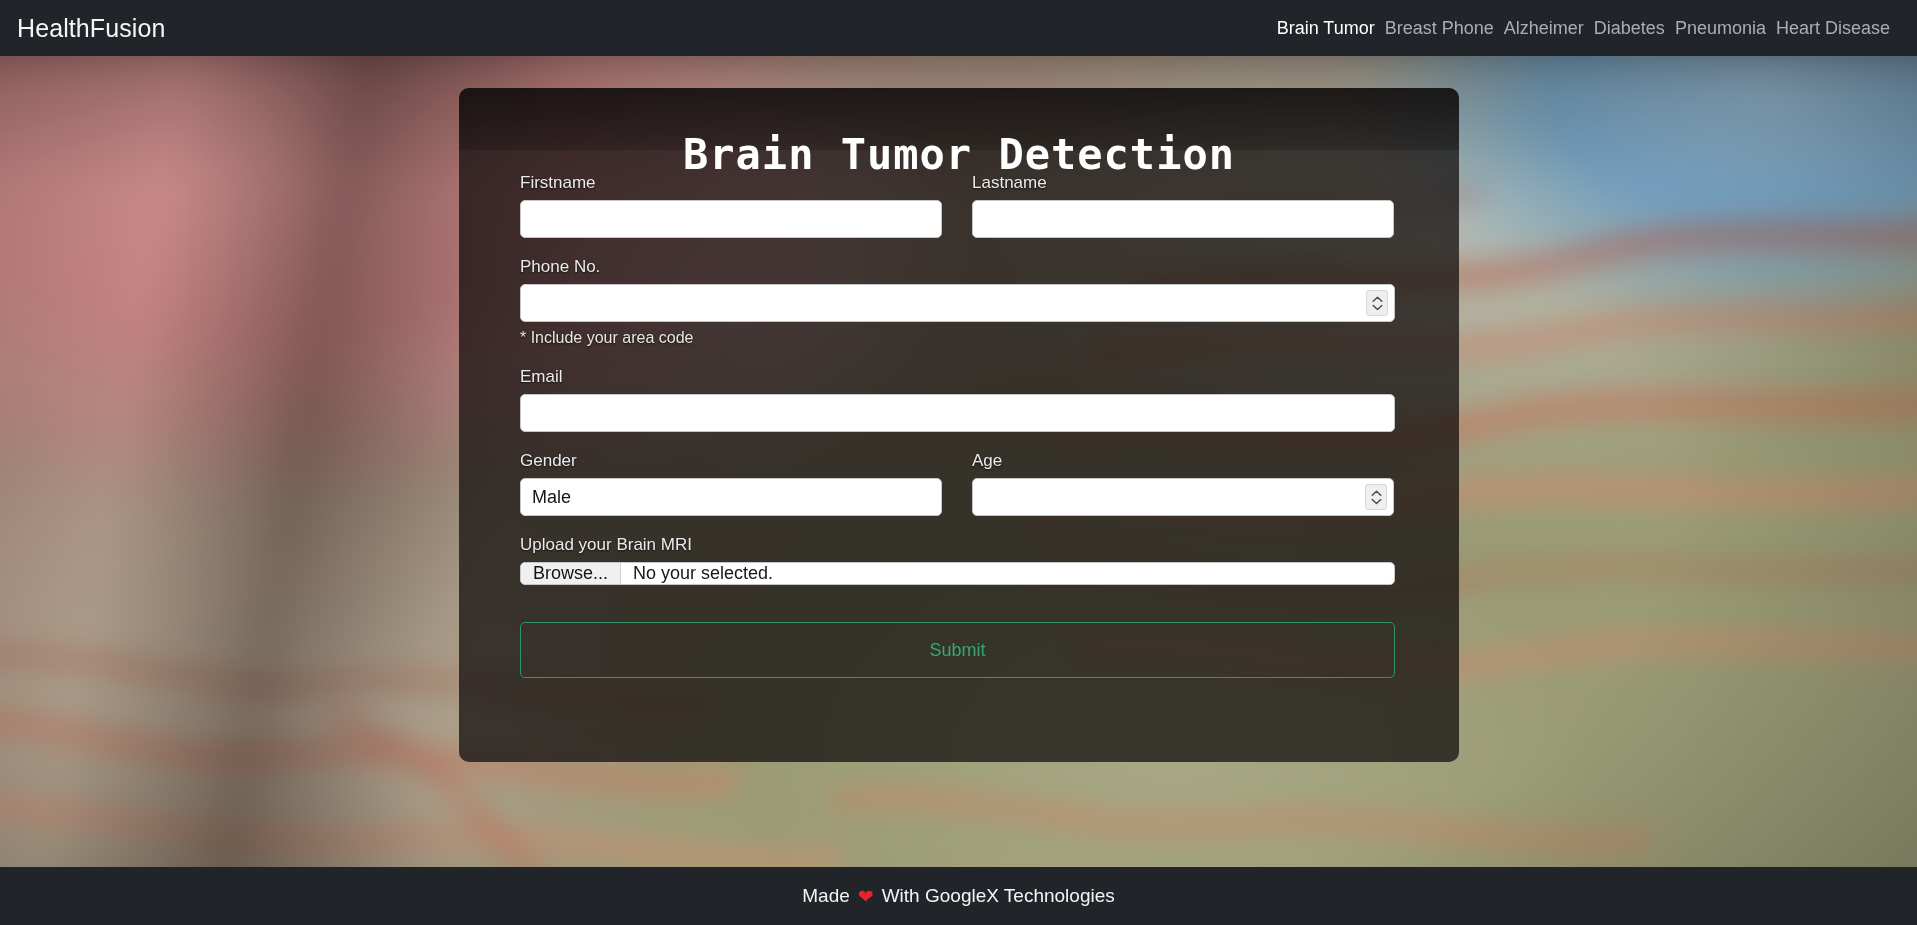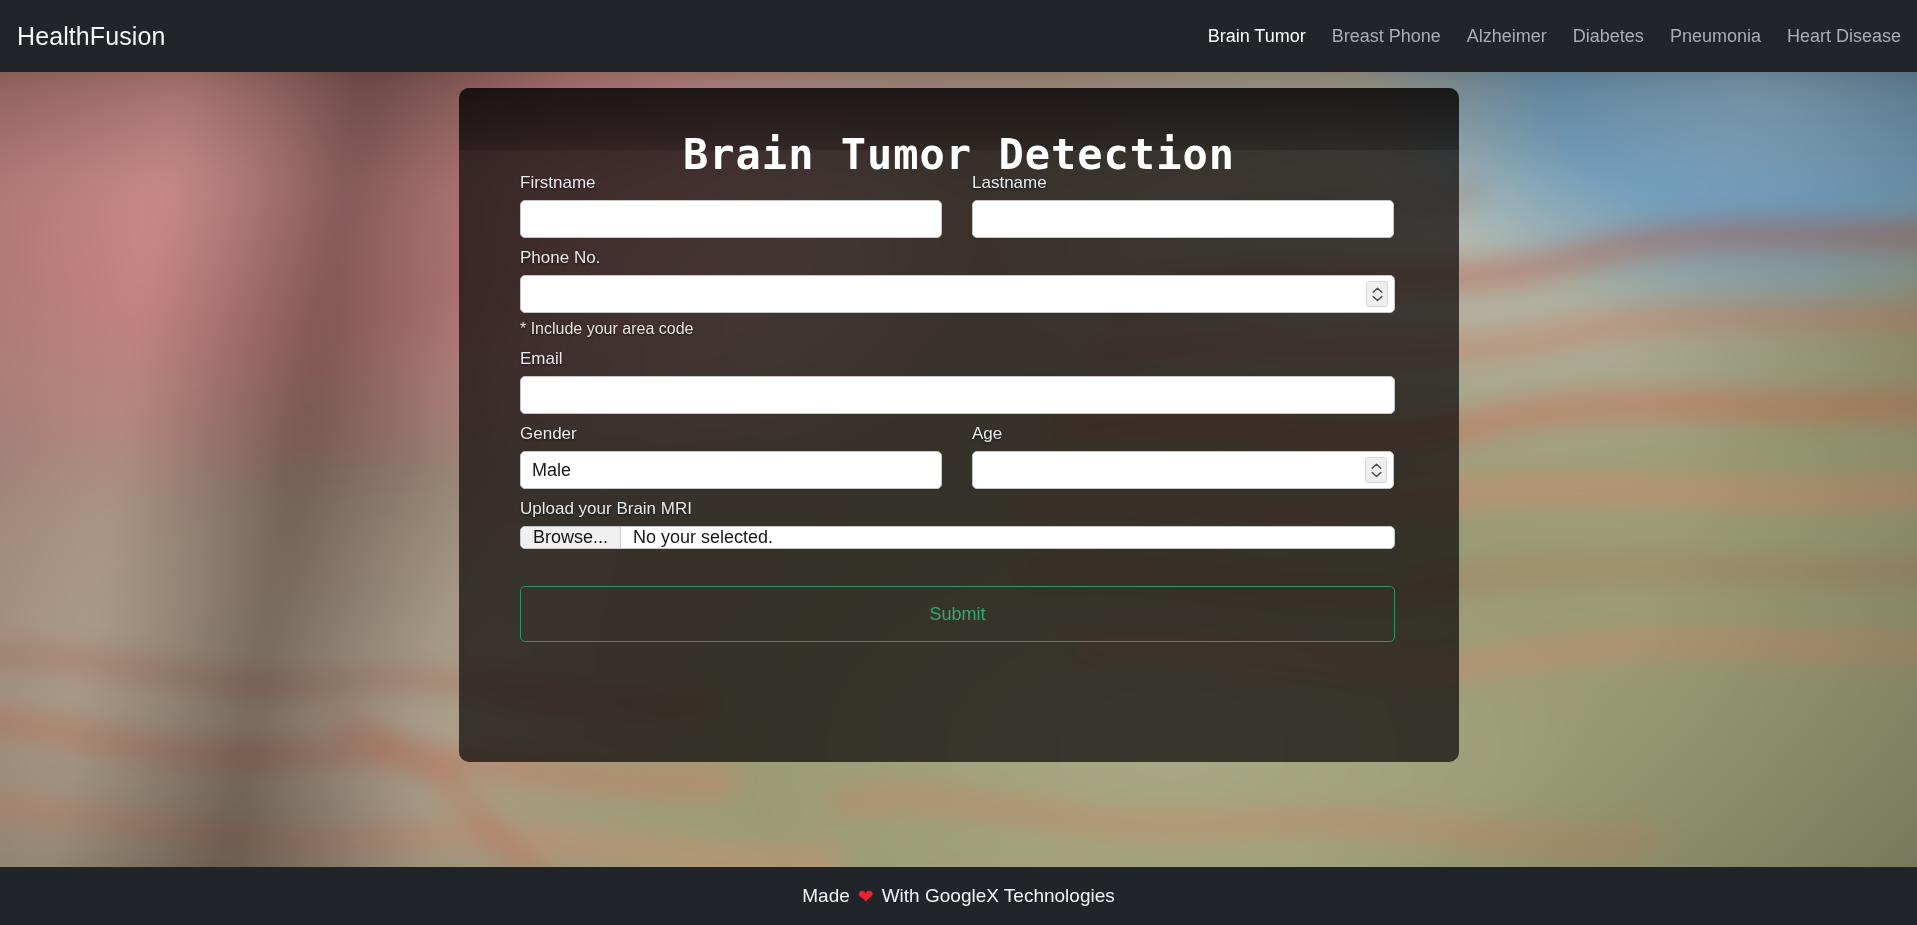--- a/index.html
+++ b/index.html
@@ -53,37 +53,37 @@
       linear-gradient(100deg, rgba(40,25,24,0.0) 0%, rgba(40,25,24,0.0) 13%, rgba(30,18,17,0.45) 21%, rgba(30,18,17,0.10) 30%, rgba(0,0,0,0) 42%);
   }
 
   
   .bg-vessels { opacity: .92; }
   .bg-vessels svg { width: 100%; height: 100%; display: block; }
 
   
   #navbar {
     position: absolute; left: 0; top: 0;
-    width: 1917px; height: 72px;
+    width: 1917px; height: 56px;
     background: #21252a;
     display: flex; align-items: center;
     z-index: 30;
   }
   #brand {
     color: #f3f5f7;
     font-size: 25px;
     letter-spacing: .1px;
     margin-left: 17px;
     white-space: nowrap;
   }
   #navlinks {
     margin-left: auto;
-    margin-right: 16px;
+    margin-right: 27px;
     display: flex; align-items: center;
-    gap: 26px;
+    gap: 10px;
   }
   .navlink {
     color: #a9aeb3;
     font-size: 18px;
     white-space: nowrap;
     text-decoration: none;
     cursor: pointer;
   }
   .navlink.active { color: #ffffff; }
 
@@ -110,21 +110,21 @@
     font-size: 42px;
     letter-spacing: 1px;
     line-height: 46px;
   }
 
   #form-body {
     padding: 22px 61px 0 61px;
   }
 
   .row { display: flex; gap: 30px; }
-  .field { margin-bottom: 9px; }
+  .field { margin-bottom: 18px; }
   .field.half { width: 422px; }
   .field.full { width: 875px; }
 
   .flabel {
     display: block;
     color: #e9ebec;
     font-size: 17px;
     line-height: 22px;
     margin-bottom: 6px;
     text-shadow: 0 1px 2px rgba(0,0,0,.65);

